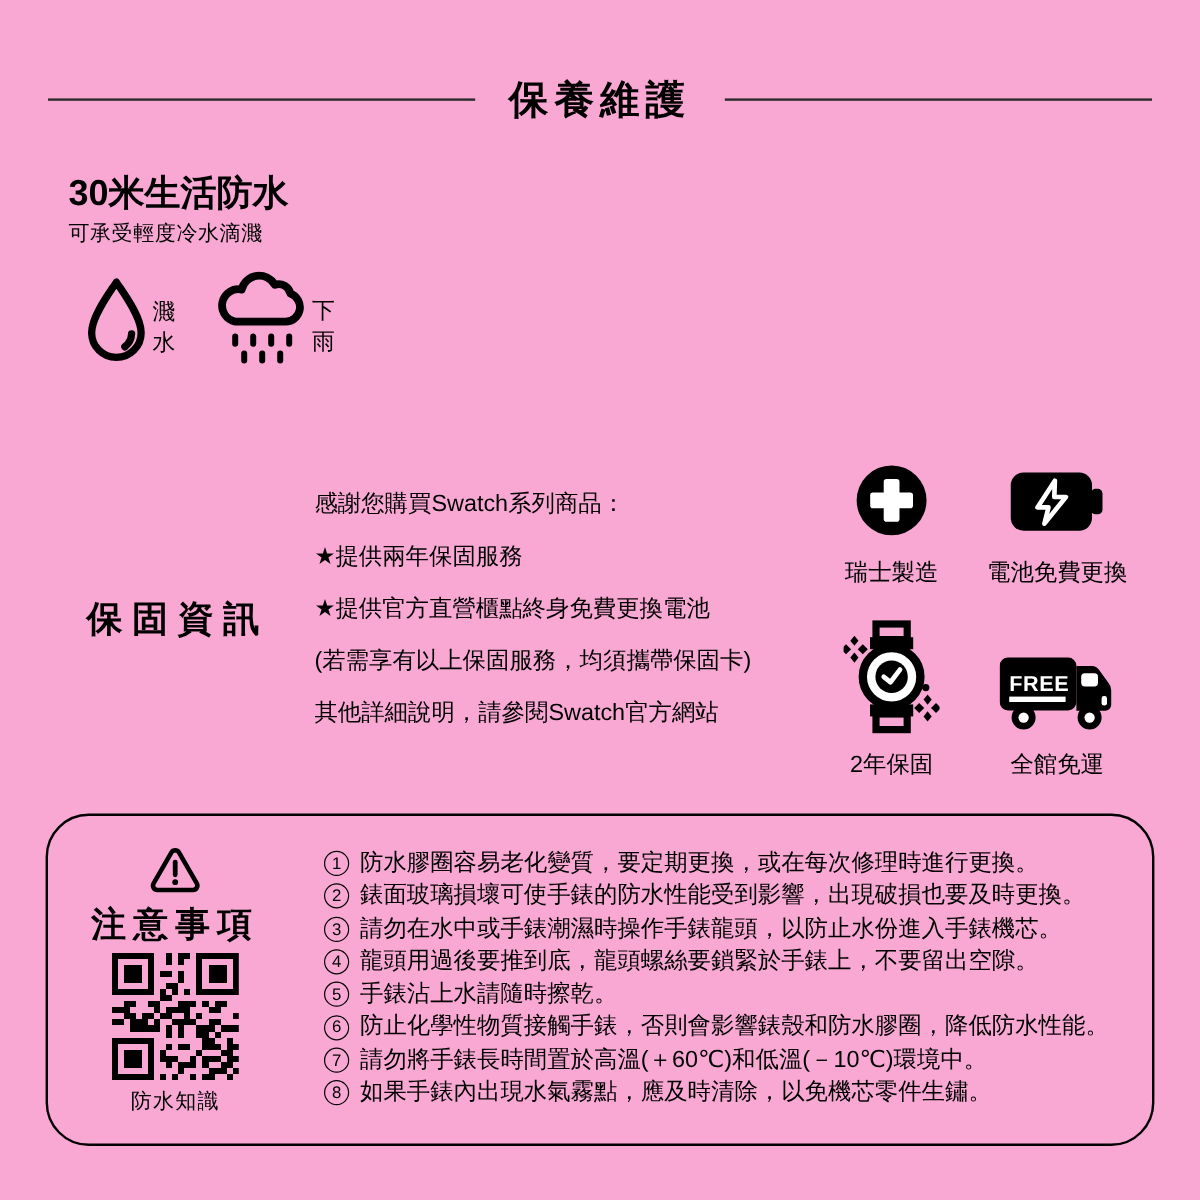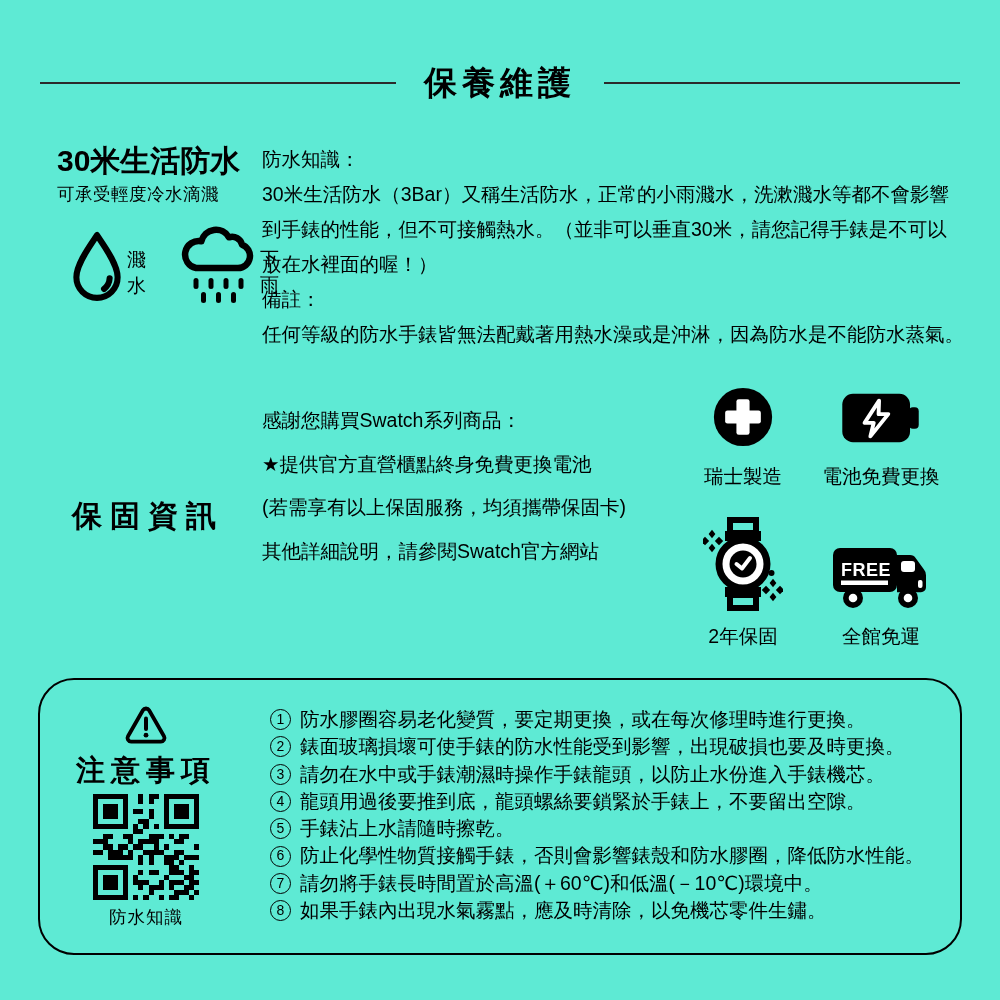--- a/index.html
+++ b/index.html
@@ -1,18 +1,18 @@
 <!DOCTYPE html>
 <html><head>
 <meta charset="utf-8">
 <style>
   * { margin:0; padding:0; box-sizing:border-box; }
   html,body { background:#fff; }
   .page {
-    position:relative; width:1000px; height:1000px; background:#5eead4;
+    position:relative; width:1000px; height:1000px; background:#f9a8d4;
     color:#000; font-family:"Liberation Sans","DejaVu Sans",sans-serif;
     overflow:hidden; font-weight:500;
   }
   
   .header { position:absolute; left:40px; right:40px; top:60px; height:46px;
     display:flex; align-items:center; gap:28px; }
   .rule { flex:1; height:2px; background:#2b2b2b; }
   .page-title { font-size:33px; font-weight:bold; letter-spacing:5px; white-space:nowrap; }
   
   .water-left { position:absolute; left:57px; top:141px; width:215px; }
@@ -92,32 +92,25 @@
               <rect x="44" y="66" width="5" height="11" rx="2.5"></rect>
               <rect x="59" y="66" width="5" height="11" rx="2.5"></rect>
             </g>
           </svg>
         </span>
         <span class="icon-label">下雨</span>
       </div>
     </div>
   </div>
 
-  <div class="water-right">
-    <div class="tline">防水知識：</div>
-    <div class="tline">30米生活防水（3Bar）又稱生活防水，正常的小雨濺水，洗漱濺水等都不會影響</div>
-    <div class="tline">到手錶的性能，但不可接觸熱水。（並非可以垂直30米，請您記得手錶是不可以</div>
-    <div class="tline">放在水裡面的喔！）</div>
-    <div class="tline">備註：</div>
-    <div class="tline">任何等級的防水手錶皆無法配戴著用熱水澡或是沖淋，因為防水是不能防水蒸氣。</div>
-  </div>
 
   <div class="warranty-title">保固資訊</div>
   <div class="warranty-lines">
     <div>感謝您購買Swatch系列商品：</div>
+    <div>★提供兩年保固服務</div>
     <div>★提供官方直營櫃點終身免費更換電池</div>
     <div>(若需享有以上保固服務，均須攜帶保固卡)</div>
     <div>其他詳細說明，請參閱Swatch官方網站</div>
   </div>
 
   <div class="badges">
     <div class="badge-row">
       <div class="badge badge-c1">
         <span class="icon-slot">
           <svg width="62" height="62" viewBox="0 0 66 66">

